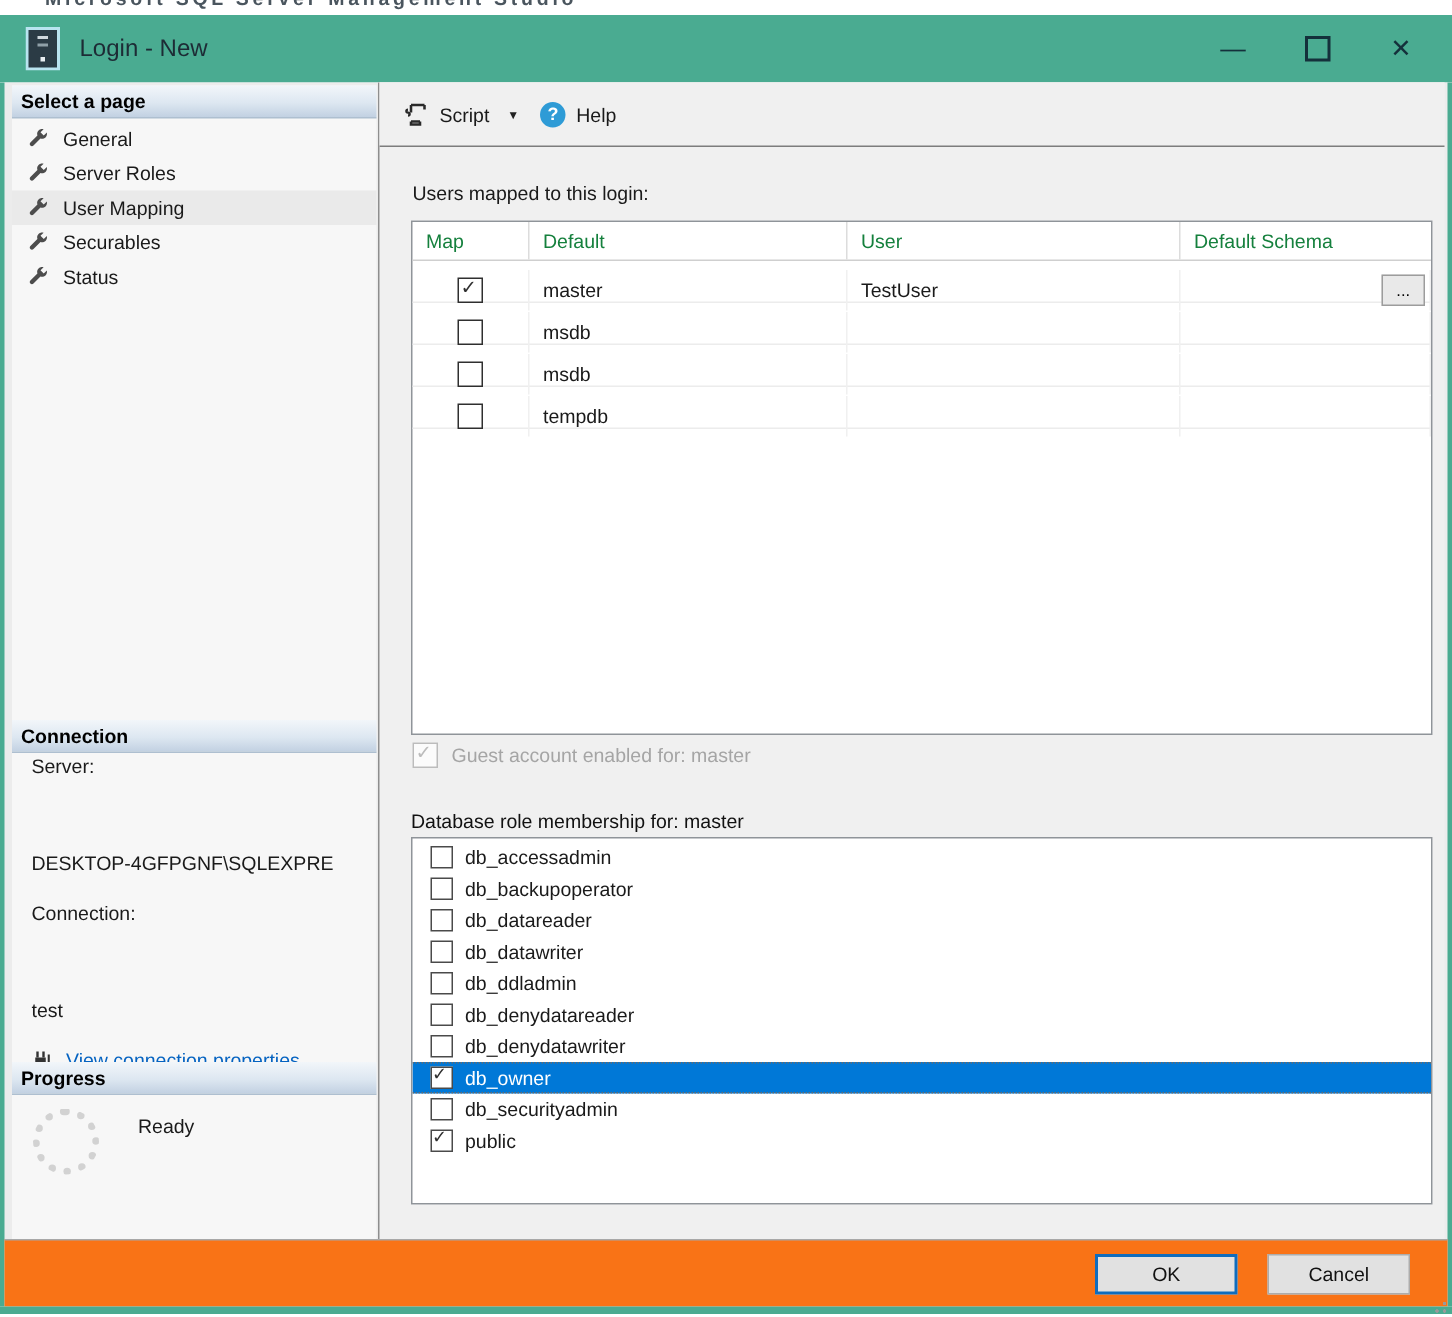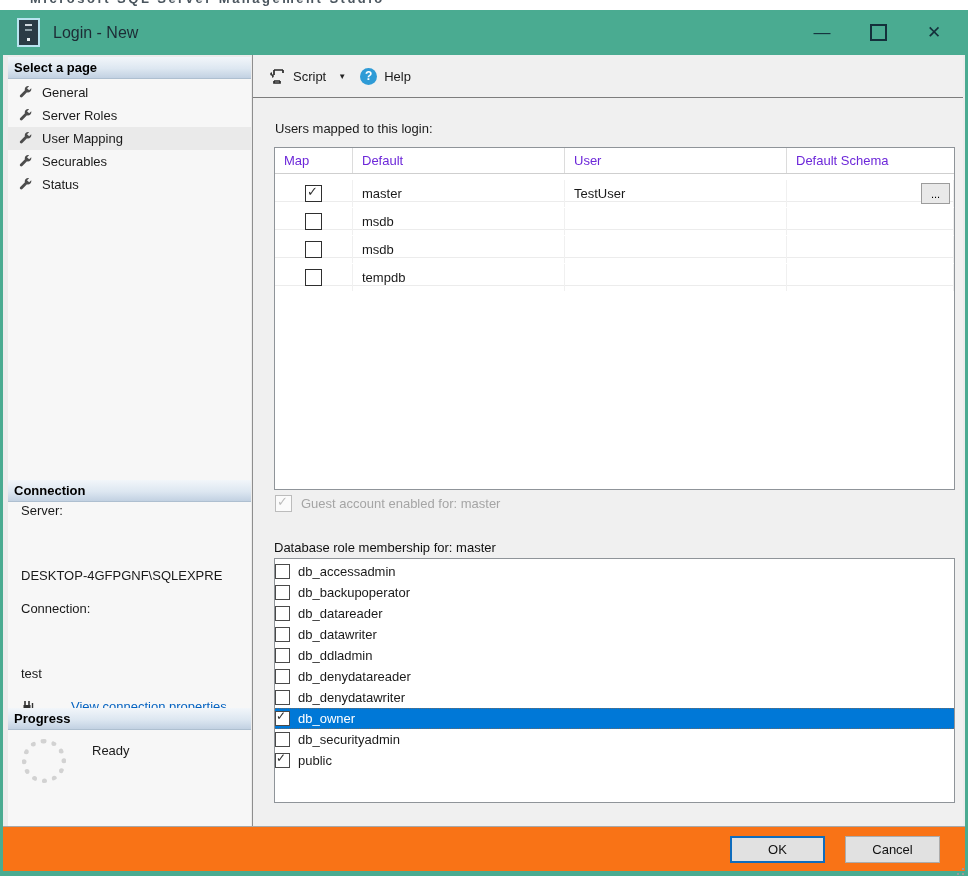--- a/index.html
+++ b/index.html
@@ -32,21 +32,21 @@
     padding:3px 0 0 6px;font-weight:bold;color:#000;
     background:linear-gradient(180deg,#f2f6fa 0%,#dde7f1 55%,#c2d1e2 100%);
     border-bottom:1px solid #aebfd0;}
   .page-list{position:absolute;top:24px;left:0;right:0;}
   .page-item{display:flex;align-items:center;height:23px;padding-left:10px;cursor:default;}
   .page-item.sel{background:#eaeaea;}
   .page-item .wrench{flex:none;margin-right:9px;display:block;}
   .conn-body{position:absolute;top:445px;left:13px;right:2px;line-height:17px;}
   .conn-value{white-space:nowrap;overflow:hidden;margin-top:48px;}
   .conn-gap{margin-top:16px;}
-  .link-row{margin-top:16px;display:flex;align-items:flex-end;gap:27px;}
+  .link-row{margin-top:16px;display:flex;align-items:flex-end;}
   .link-row svg{flex:none;margin-right:8px;}
   .link{color:#0563c1;text-decoration:underline;cursor:pointer;}
   .prog-body{position:absolute;top:678px;left:14px;display:flex;align-items:flex-start;}
   .spinner{width:34px;height:34px;border:5px dotted #d2d2d2;border-radius:50%;flex:none;margin-top:4px;}
   .ready-label{margin-left:26px;margin-top:8px;}
 
   
   .content{position:absolute;left:249px;top:0;right:2px;bottom:45px;background:#f0f0f0;
     border-left:1px solid #8e8e8e;}
   .toolbar{height:42px;border-bottom:1px solid #7d7d7d;display:flex;align-items:center;
@@ -54,21 +54,21 @@
   .tb-btn{display:flex;align-items:center;cursor:default;}
   .tb-btn svg{margin-right:7px;}
   .chevron{font-size:8px;color:#222;margin:0 14px 0 12px;cursor:default;}
   .help-circle{width:17px;height:17px;border-radius:50%;background:#2e9bd6;color:#fff;
     font-weight:bold;font-size:12px;display:flex;align-items:center;justify-content:center;
     margin-right:7px;flex:none;}
 
   .users-label{position:absolute;left:22px;top:66px;}
   .map-table{position:absolute;left:21px;right:8px;top:92px;height:341px;background:#fff;
     border:1px solid #8f9499;}
-  .thead{display:flex;height:25px;line-height:25px;border-bottom:1px solid #cfcfcf;color:#6d28d9;}
+  .thead{display:flex;height:25px;line-height:25px;border-bottom:1px solid #cfcfcf;color:#15803d;}
   .th{box-sizing:border-box;padding-left:9px;border-right:1px solid #dcdcdc;}
   .col-map{width:78px;flex:none;}
   .col-db{width:212px;flex:none;}
   .col-user{width:222px;flex:none;}
   .col-schema{flex:1;border-right:none;}
   .trow{display:flex;height:27px;align-items:center;border-bottom:1px solid #ececec;}
   .td{box-sizing:border-box;padding-left:9px;height:100%;display:flex;align-items:center;
     border-right:1px solid #f0f0f0;margin-top:12px;}
   .td.col-map{justify-content:center;padding-left:0;}
   .cb{width:15px;height:15px;border:1px solid #2f2f2f;background:#fff;position:relative;flex:none;}
@@ -76,21 +76,21 @@
   .cb.disabled{border-color:#bcbcbc;background:#fbfbfb;}
   .cb.disabled::after{color:#bcbcbc;}
   .browse{margin-left:auto;margin-right:3px;width:29px;height:21px;border:1px solid #9c9c9c;
     background:#e9e9e9;font-size:11px;line-height:8px;cursor:default;font-family:inherit;}
 
   .guest-row{position:absolute;left:22px;top:440px;display:flex;align-items:center;color:#a5a5a5;}
   .guest-row .cb{margin-right:9px;}
   .role-label{position:absolute;left:21px;top:485px;color:#111;}
   .rolebox{position:absolute;left:21px;right:8px;top:503px;height:245px;background:#fff;
     border:1px solid #8f9499;box-sizing:border-box;padding-top:2px;overflow:hidden;}
-  .role-item{height:21px;display:flex;align-items:center;padding-left:0;box-sizing:border-box;cursor:default;}
+  .role-item{height:21px;display:flex;align-items:center;padding-left:12px;box-sizing:border-box;cursor:default;}
   .role-cb{width:13px;height:13px;border:1px solid #4a4a4a;background:#fff;position:relative;
     margin-right:8px;flex:none;}
   .role-cb.checked::after{content:"✓";position:absolute;left:0;top:-3px;font-size:12px;color:#2f2f2f;}
   .role-item.selected{background:#0078d7;color:#fff;border-top:1px dotted #6b6b6b;border-bottom:1px dotted #6b6b6b;}
 
   
   .footer{position:absolute;left:0;right:0;bottom:0;height:44px;background:#f97316;
     border-top:1px solid #a8a8a8;}
   .btn{position:absolute;top:9px;width:95px;height:27px;background:#e1e1e1;border:1px solid #acacac;
     font-family:inherit;font-size:13px;color:#111;cursor:default;box-sizing:border-box;}

